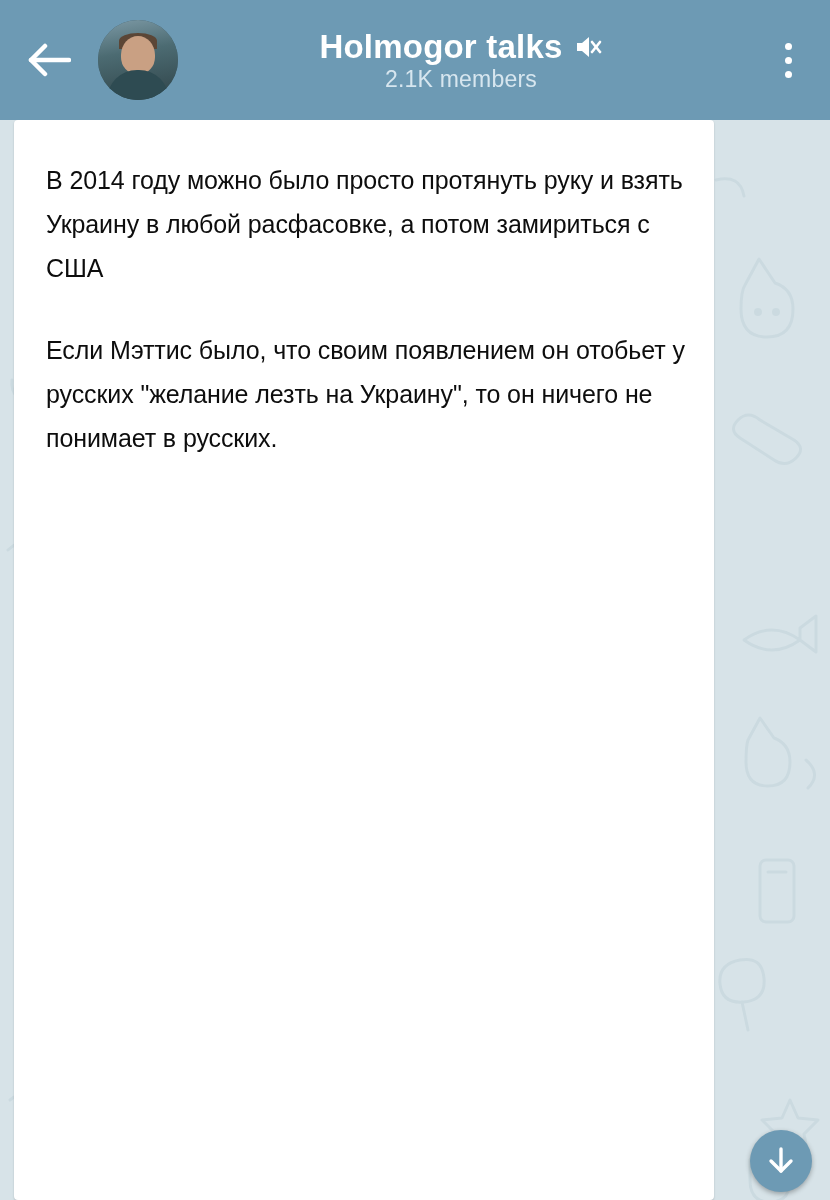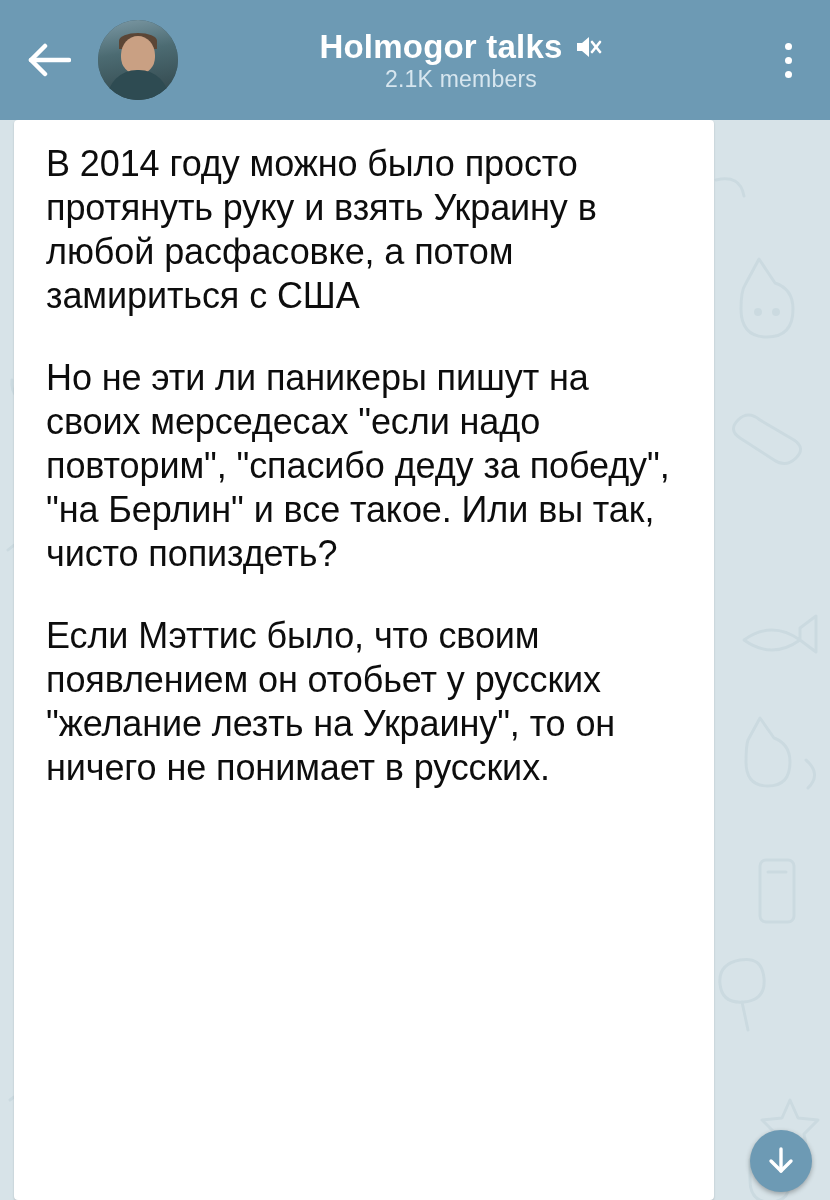--- a/index.html
+++ b/index.html
@@ -143,23 +143,23 @@
     min-height: 1080px;
     background: #ffffff;
     border-radius: 4px;
     box-sizing: border-box;
     padding: 22px 26px 20px 32px;
     box-shadow: 0 1px 2px rgba(0,0,0,0.18);
     z-index: 5;
   }
   .msg-p {
     color: #0d0d0d;
-    font-size: 36px;
+    font-size: 25px;
     line-height: 44px;
-    margin: 0 0 38px 0;
+    margin: 16px 0 38px 0;
     letter-spacing: -0.1px;
     word-wrap: break-word;
   }
   .msg-p:last-child { margin-bottom: 0; }
 
   
   .fab {
     position: absolute;
     right: 18px;
     bottom: 8px;
@@ -222,21 +222,20 @@
       <path d="M716 60 q24 -6 28 16"></path>
       <path d="M806 640 q16 14 2 28"></path>
     </g>
   </svg>
 </div>
 
 <div class="right-strip"></div>
 
 <div class="bubble">
   <p class="msg-p">В 2014 году можно было просто протянуть руку и взять Украину в любой расфасовке, а потом замириться с США</p>
-  <p class="msg-p">Но не эти ли паникеры пишут на своих мерседесах "если надо повторим", "спасибо деду за победу", "на Берлин" и все такое. Или вы так, чисто попиздеть?</p>
   <p class="msg-p">Если Мэттис было, что своим появлением он отобьет у русских "желание лезть на Украину", то он ничего не понимает в русских.</p>
 </div>
 
 <div class="header">
   <div class="back-btn">
     <svg width="44" height="34" viewBox="0 0 44 34">
       <g stroke="#ffffff" stroke-width="4.5" fill="none" stroke-linecap="round" stroke-linejoin="round">
         <line x1="4" y1="17" x2="42" y2="17"></line>
         <polyline points="18,3 4,17 18,31"></polyline>
       </g>

